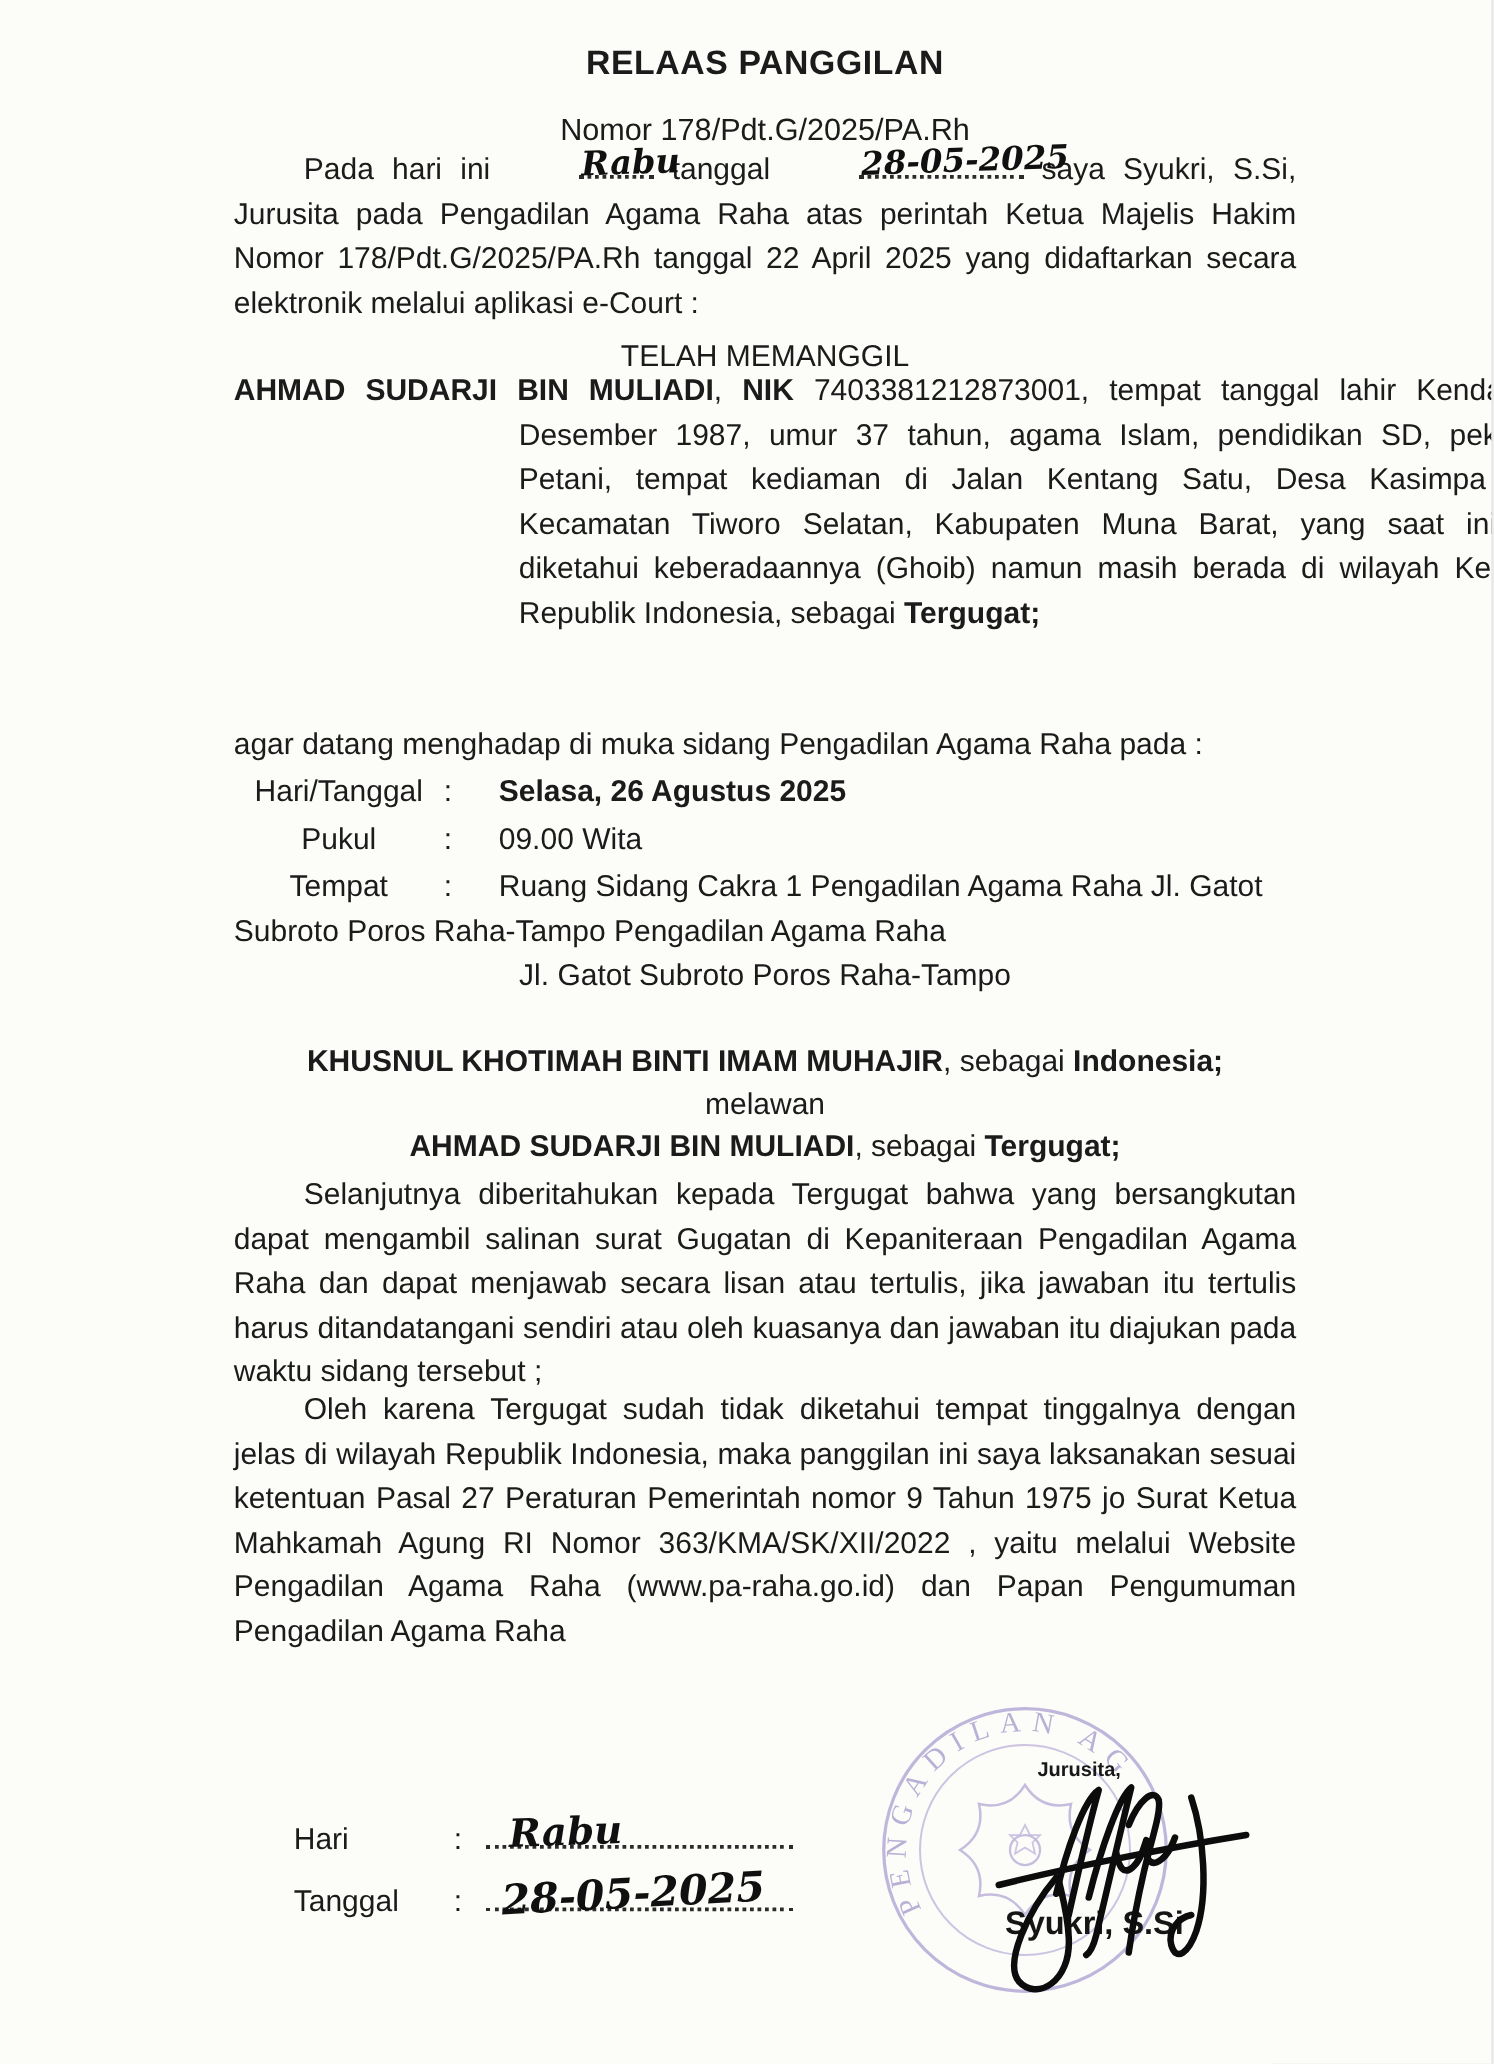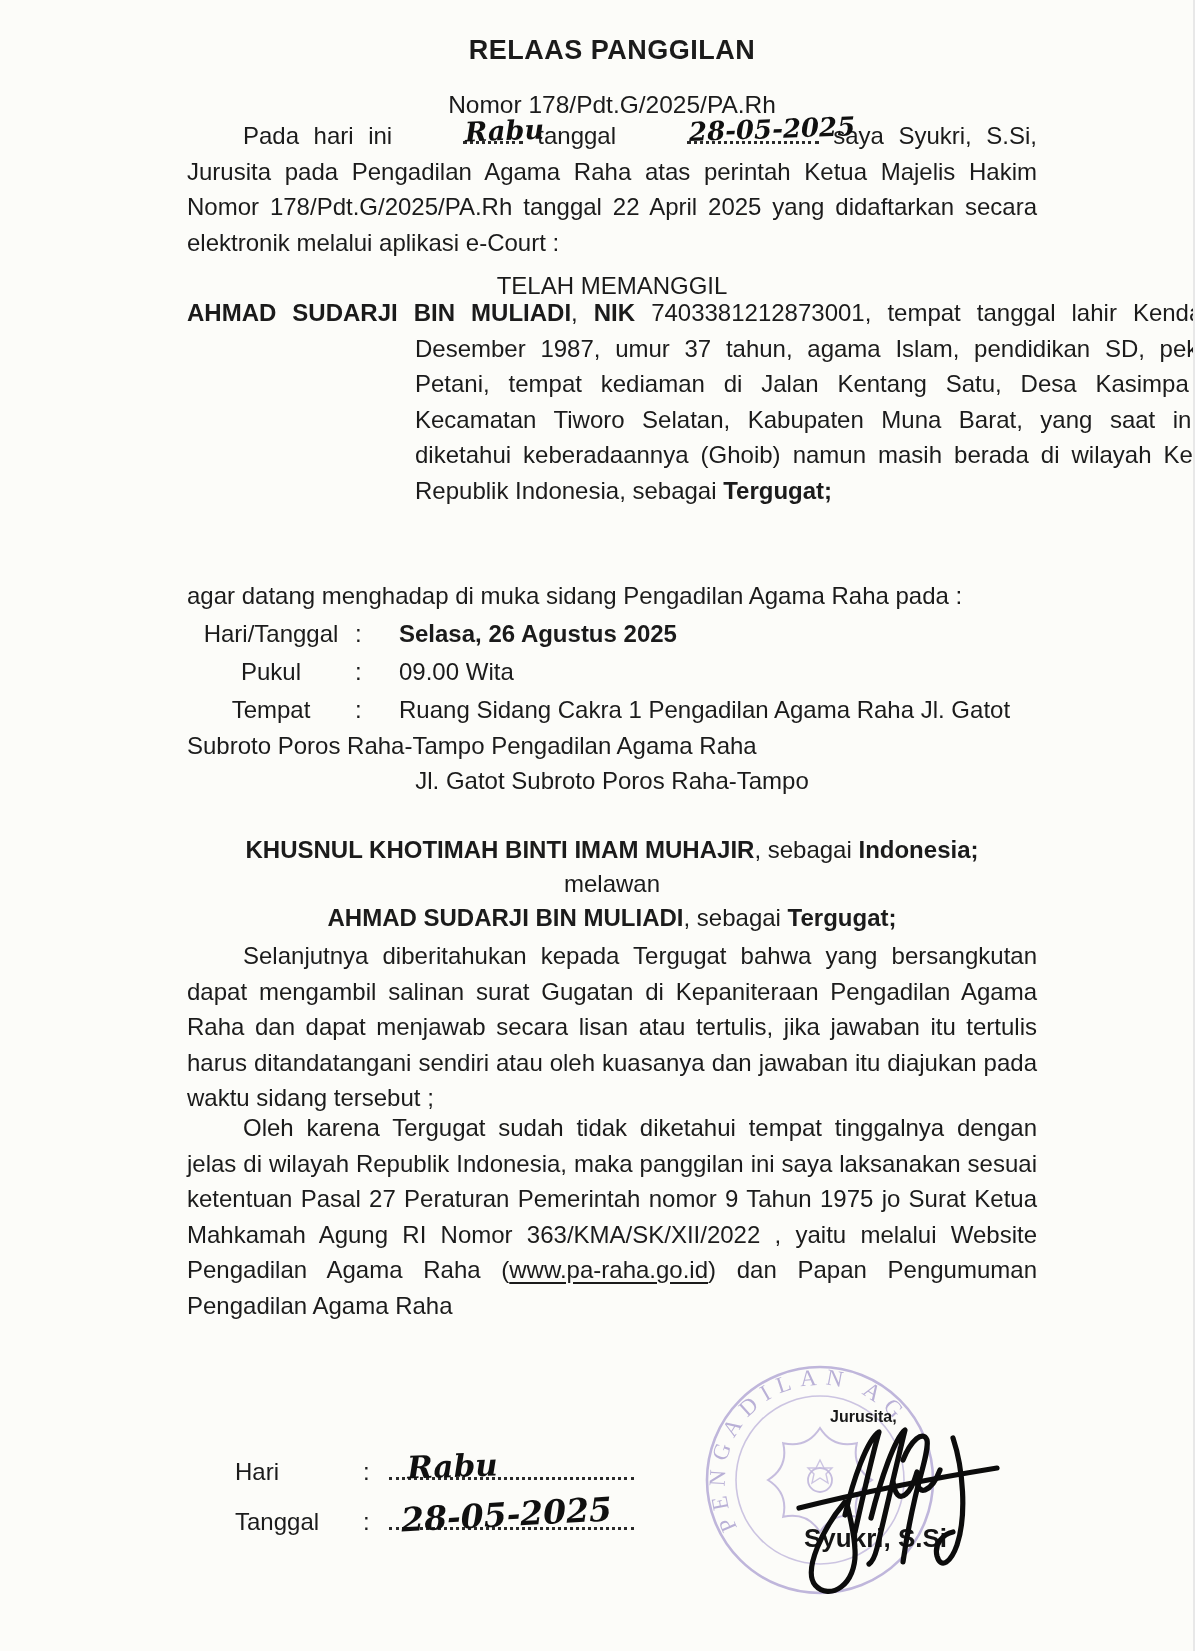--- a/index.html
+++ b/index.html
@@ -31,21 +31,21 @@
     white-space:nowrap;transform:rotate(-2deg);
   }
   .hw-sm{font-size:27px;}
   
   .rowlab{display:inline-block;width:168px;text-align:center;}
   .rowcol{display:inline-block;width:44px;}
   
   .announce-row{position:absolute;left:187px;font-size:24px;}
   .alab{display:inline-block;width:128px;margin-left:48px;}
   .acol{display:inline-block;width:26px;}
-  .link{text-decoration:underline;text-underline-offset:4px;}
+  .link{text-underline-offset:4px;}
   .sig-name{position:absolute;font-weight:bold;font-size:26px;color:#151515;}
   .jurusita{position:absolute;font-size:16px;font-weight:bold;color:#181818;}
   svg{position:absolute;}
 </style>
 </head>
 <body>
 
 <div class="page">
 
   <div class="blk center title" style="top:33px;">RELAAS PANGGILAN</div>

